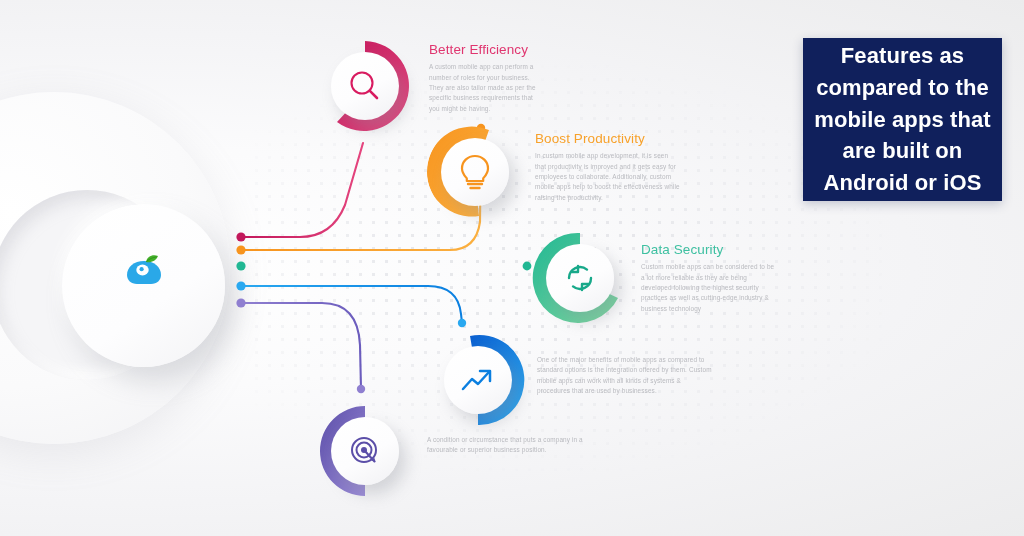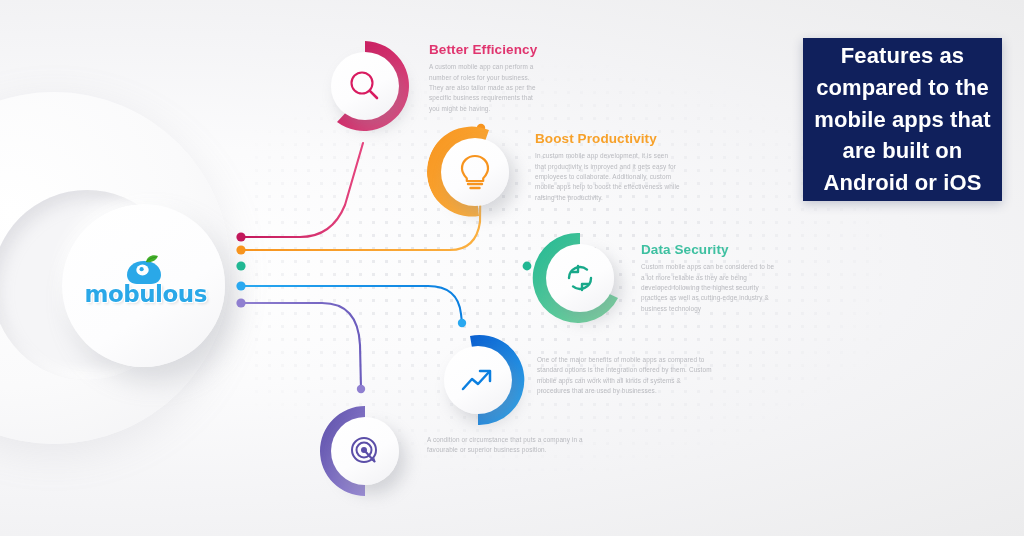--- a/index.html
+++ b/index.html
@@ -46,21 +46,21 @@
   
   .badge{position:absolute;width:96px;height:96px;border-radius:50%;}
   .badge .arc{position:absolute;inset:0;border-radius:50%;}
   .badge .inner{position:absolute;left:14px;top:14px;width:68px;height:68px;border-radius:50%;
     background:linear-gradient(150deg,#ffffff 0%,#fdfdfe 55%,#f1f1f4 100%);
     box-shadow:7px 9px 16px rgba(140,142,152,.32);
     display:flex;align-items:center;justify-content:center;}
 
   
   .block{position:absolute;}
-  .block h3{margin:0 0 4px 0;font-size:13.5px;font-weight:bold;letter-spacing:.1px;line-height:1.2;}
+  .block h3{margin:0 0 4px 0;font-size:13.5px;font-weight:normal;letter-spacing:.1px;line-height:1.2;}
   .block p{margin:0;font-size:6.4px;line-height:1.62;color:#b9babf;letter-spacing:.12px;
     font-family:"Liberation Sans", sans-serif;}
 
   
   .banner{position:absolute;left:803px;top:38px;width:199px;height:163px;
     background:#10205c;
     box-shadow:0 3px 10px rgba(40,50,90,.25);
     display:flex;align-items:center;justify-content:center;}
   .banner span{display:block;text-align:center;color:#ffffff;
     font-size:22px;line-height:1.45;font-weight:bold;letter-spacing:.1px;padding:0 10px;}
@@ -76,21 +76,20 @@
   <div class="ring-mid"></div>
   <div class="logo-disc">
     <div class="logo-wrap">
       <svg class="apple" width="48" height="30" viewBox="0 0 48 30">
         <path d="M24 6 C14 6 7 12 7 20 C7 25 11 29 17 29 L31 29 C37 29 41 25 41 20 C41 12 34 6 24 6 Z" fill="#2aa8e8"></path>
         <ellipse cx="22.5" cy="15" rx="6.2" ry="5.4" fill="#ffffff"></ellipse>
         <circle cx="21.6" cy="14.2" r="2.1" fill="#2aa8e8"></circle>
         <path d="M26 7 C27 1 33 -1 38 1 C36 6 31 8 26 7 Z" fill="#43b02a"></path>
         <path d="M26.4 6.6 C29 4 33 2.4 36.6 1.8" stroke="#2e8b1b" stroke-width="0.8" fill="none"></path>
       </svg>
-      <div class="wordmark">mobulous</div>
     </div>
   </div>
 
   <svg class="wires" viewBox="0 0 1024 536">
     <defs>
       <linearGradient id="gA" x1="0" y1="0" x2="1" y2="0">
         <stop offset="0" stop-color="#c2185b"></stop>
           <stop offset="1" stop-color="#e5457e"></stop>
       </linearGradient>
       <linearGradient id="gB" x1="0" y1="0" x2="1" y2="0">

